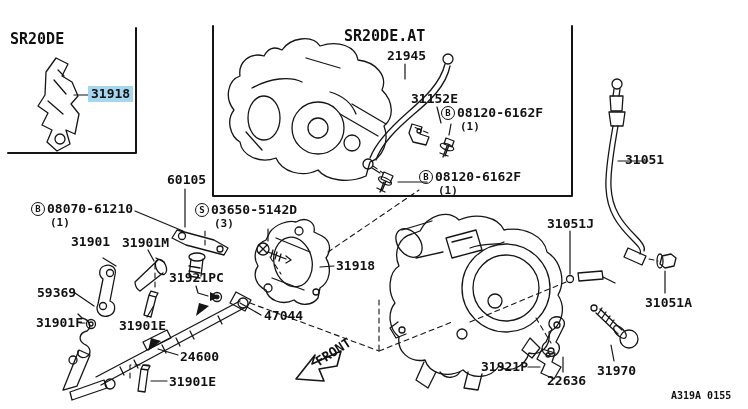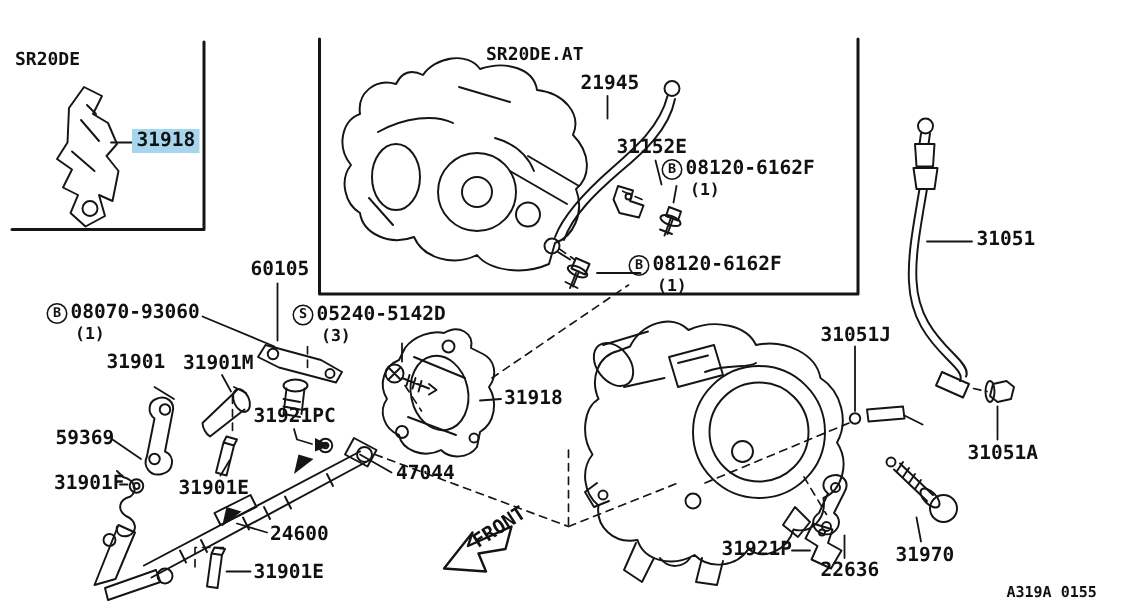--- a/index.html
+++ b/index.html
@@ -5,21 +5,21 @@
   html,body{margin:0;padding:0;}
   body{
     width:748px;height:409px;position:relative;background:#ffffff;
     font-family:"DejaVu Sans Mono", monospace; color:#111; overflow:hidden;
   }
   #art{position:absolute;left:0;top:0;}
   .lbl{
     position:absolute;font-size:13px;font-weight:bold;line-height:14px;
     white-space:nowrap;letter-spacing:0;
   }
-  .title{font-size:12px;text-align:center;}
+  .title{font-size:15px;text-align:center;}
   .hl{padding:1px 3px;}
   .row{display:flex;align-items:center;gap:2px;}
   .circ{
     display:inline-flex;align-items:center;justify-content:center;
     width:12px;height:12px;border:1.6px solid #111;border-radius:50%;
     font-size:9px;line-height:12px;flex:0 0 auto;
   }
   .qty{font-size:11px;font-weight:bold;line-height:11px;margin-left:19px;margin-top:1px;}
   .front{transform:rotate(-33deg);transform-origin:left center;}
   .code{font-size:10px;text-align:center;}
@@ -221,21 +221,21 @@
     <g>
       <path d="M296,379 L315,355 L312,364 L341,351 L337,366 L319,369 L324,381 Z" fill="#ffffff" stroke-width="1.6"></path>
     </g>
   </g>
 </svg>
 
 <div class="lbl title" style="left:10px;top:32px">SR20DE</div>
 
 <div class="lbl hl" style="left: 88px; top: 86px; background: rgb(166, 213, 238);">31918</div>
 
-<div class="lbl title" style="left:324px;top:29px">SR20DE.AT</div>
+<div class="lbl title" style="left:344px;top:29px">SR20DE.AT</div>
 
 <div class="lbl" style="left:387px;top:49px">21945</div>
 
 <div class="lbl" style="left:411px;top:92px">31152E</div>
 
 <div class="lbl" style="left:441px;top:106px">
   <div class="row">
     <span class="circ">B</span>
     <span>08120-6162F</span>
   </div>
@@ -243,40 +243,40 @@
 </div>
 
 <div class="lbl" style="left:419px;top:170px">
   <div class="row">
     <span class="circ">B</span>
     <span>08120-6162F</span>
   </div>
   <div class="qty">(1)</div>
 </div>
 
-<div class="lbl" style="left:651px;top:153px">31051</div>
+<div class="lbl" style="left:625px;top:153px">31051</div>
 
 <div class="lbl" style="left:547px;top:217px">31051J</div>
 
 <div class="lbl" style="left:645px;top:296px">31051A</div>
 
 <div class="lbl" style="left:167px;top:173px">60105</div>
 
 <div class="lbl" style="left:31px;top:202px">
   <div class="row">
     <span class="circ">B</span>
-    <span>08070-93060</span>
+    <span>08070-61210</span>
   </div>
   <div class="qty">(1)</div>
 </div>
 
 <div class="lbl" style="left:195px;top:203px">
   <div class="row">
     <span class="circ">S</span>
-    <span>05240-5142D</span>
+    <span>03650-5142D</span>
   </div>
   <div class="qty">(3)</div>
 </div>
 
 <div class="lbl" style="left:122px;top:236px">31901M</div>
 
 <div class="lbl" style="left:71px;top:235px">31901</div>
 
 <div class="lbl" style="left:37px;top:286px">59369</div>
 

